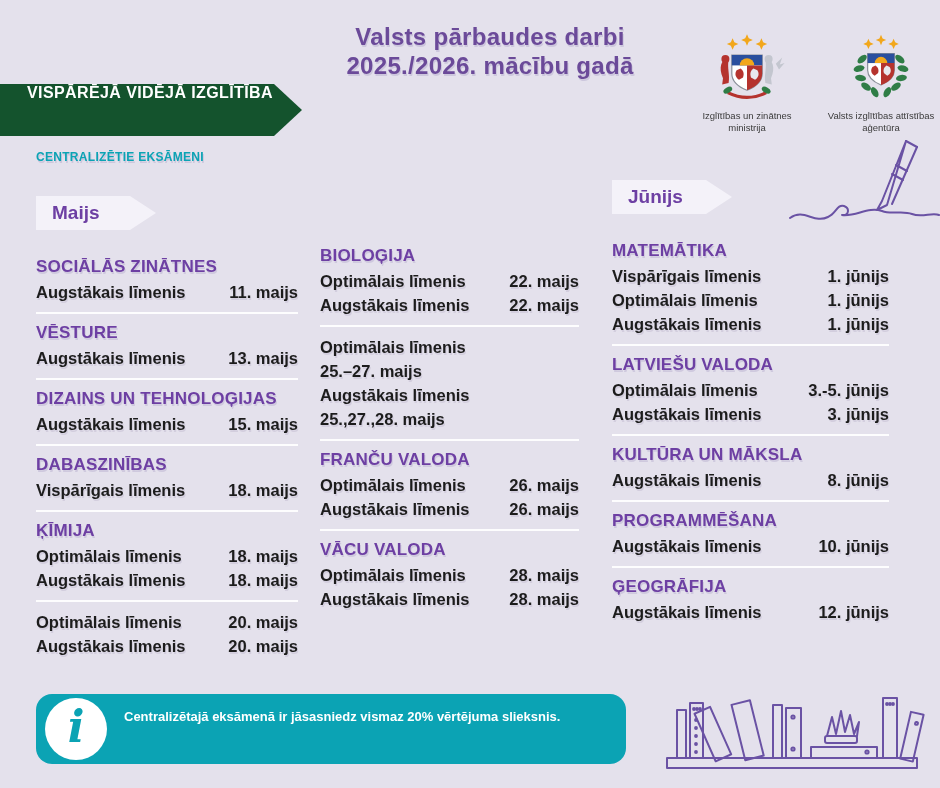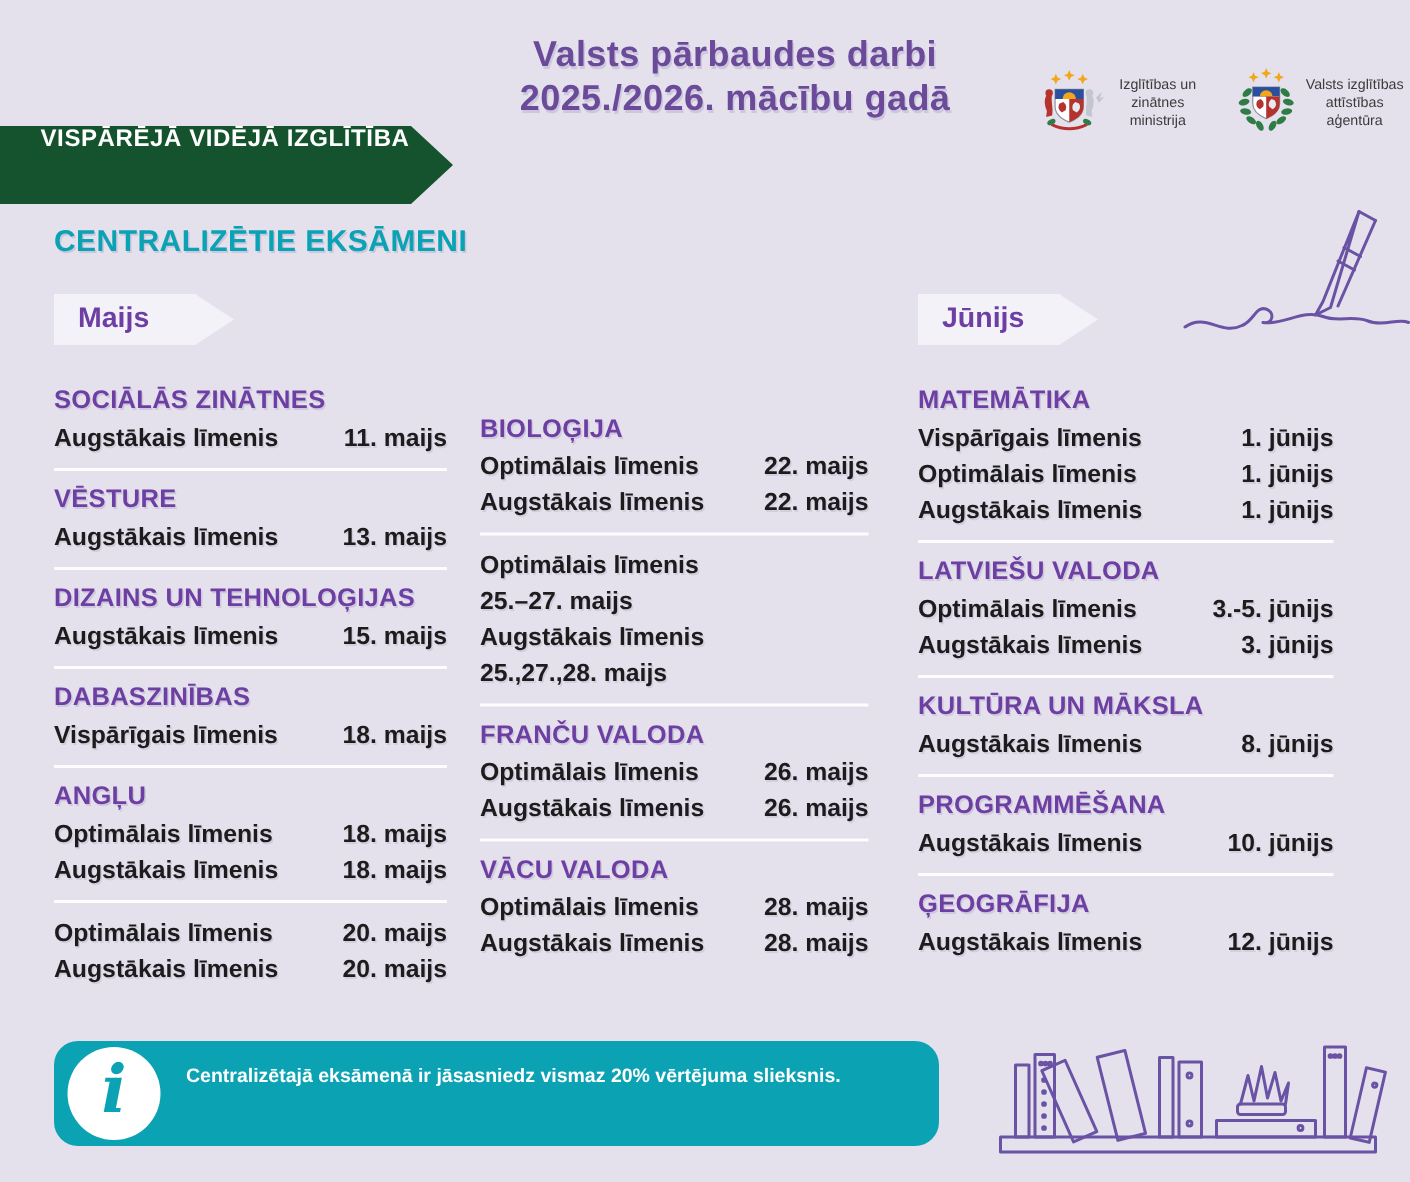--- a/index.html
+++ b/index.html
@@ -8,41 +8,41 @@
 
   .stage { position:absolute; inset:0; width:940px; height:788px; background:#e4e1ec; }
 
   
   .title { position:absolute; left:250px; top:22px; width:480px; text-align:center;
            color:#6b4a99; font-weight:800; font-size:24px; line-height:29px;
            text-shadow:1px 2px 0 #cdc7dd; letter-spacing:0.3px; }
 
   
   .logos { position:absolute; left:688px; top:28px; display:flex; gap:16px; }
-  .logo { width:118px; display:flex; flex-direction:row; align-items:center; }
+  .logo { width:118px; display:flex; flex-direction:column; align-items:center; }
   .logo svg { display:block; }
   .logo-caption { margin-top:4px; font-size:9.5px; line-height:12px; color:#3b3b3b;
                   text-align:center; width:110px; font-weight:500; }
 
   
   .banner { position:absolute; left:0; top:84px; width:302px; height:52px; background:#14532d;
             clip-path:polygon(0 0, 274px 0, 302px 26px, 274px 52px, 0 52px);
             display:flex; align-items:flex-start; padding-left:27px;
             color:#ffffff; font-weight:800; font-size:16px; letter-spacing:0.4px; }
 
   
   .section-heading { position:absolute; left:36px; top:150px; color:#0ba3b4;
-                     font-weight:800; font-size:20px; letter-spacing:0.3px;
+                     font-weight:800; font-size:12px; letter-spacing:0.3px;
                      text-shadow:1px 1.5px 0 #cdc7dd; }
 
   
   .column { position:absolute; }
   .col-0 { left:36px;  top:196px; width:262px; }
-  .col-1 { left:320px; top:245px; width:259px;margin-top:30px; }
-  .col-2 { left:612px; top:196px; width:277px; }
+  .col-1 { left:320px; top:245px; width:259px; }
+  .col-2 { left:612px; top:180px; width:277px; }
 
   .month-badge { width:120px; height:34px; background:#f4f2f9;
                  clip-path:polygon(0 0, 94px 0, 120px 17px, 94px 34px, 0 34px);
                  display:flex; align-items:center; padding-left:16px; margin-bottom:26px;
                  color:#6d3fa3; font-weight:800; font-size:19px; }
 
   .subject-name { color:#6d3fa3; font-weight:800; font-size:17px; line-height:21px;
                   margin-bottom:3px; letter-spacing:0.2px; text-shadow:1px 1.5px 0 #cfc9de; }
   .row { display:flex; justify-content:space-between; font-weight:700; font-size:16.5px;
          line-height:24px; color:#1c1c1c; text-shadow:1px 1.5px 0 #d3cede; }
@@ -174,21 +174,21 @@
         <div class="divider"></div>
         <div class="subject">
           <div class="subject-name">DABASZINĪBAS</div>
           <div class="row">
             <span class="level">Vispārīgais līmenis</span>
             <span class="date">18. maijs</span>
           </div>
         </div>
         <div class="divider"></div>
         <div class="subject">
-          <div class="subject-name">ANGĻU</div>
+          <div class="subject-name">ĶĪMIJA</div>
           <div class="row">
             <span class="level">Optimālais līmenis</span>
             <span class="date">18. maijs</span>
           </div>
           <div class="row">
             <span class="level">Augstākais līmenis</span>
             <span class="date">18. maijs</span>
           </div>
         </div>
         <div class="divider"></div>

